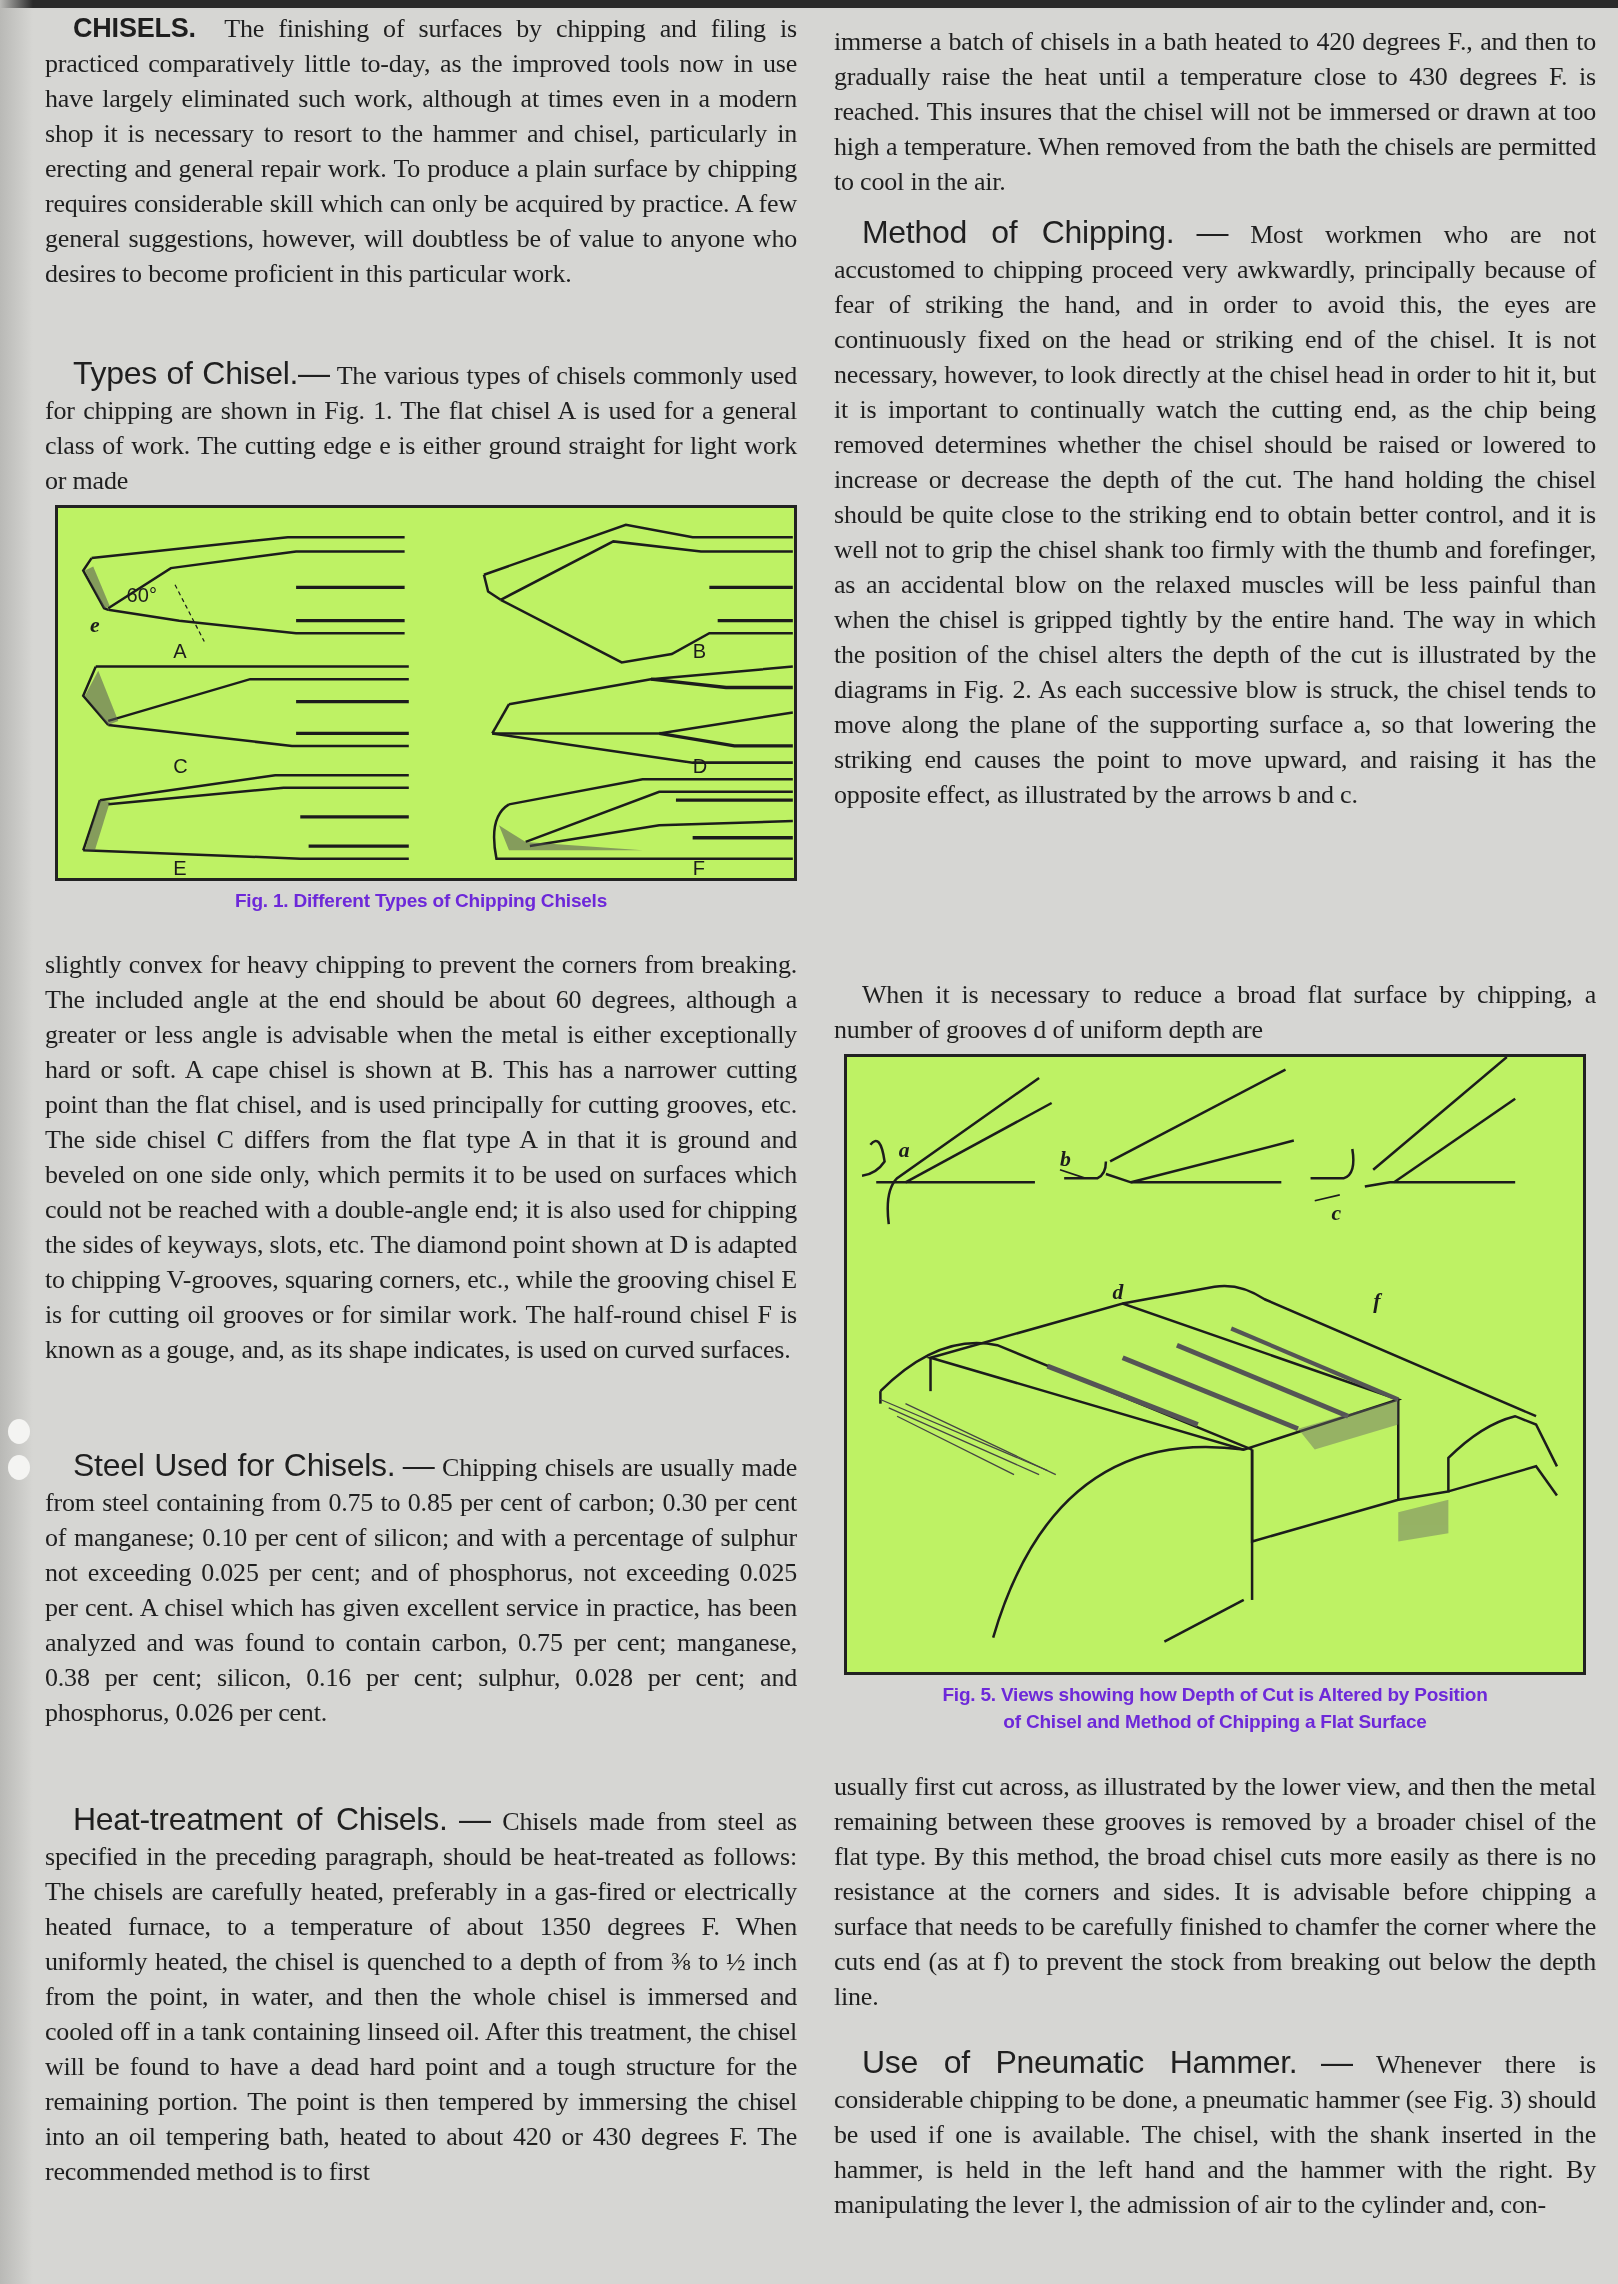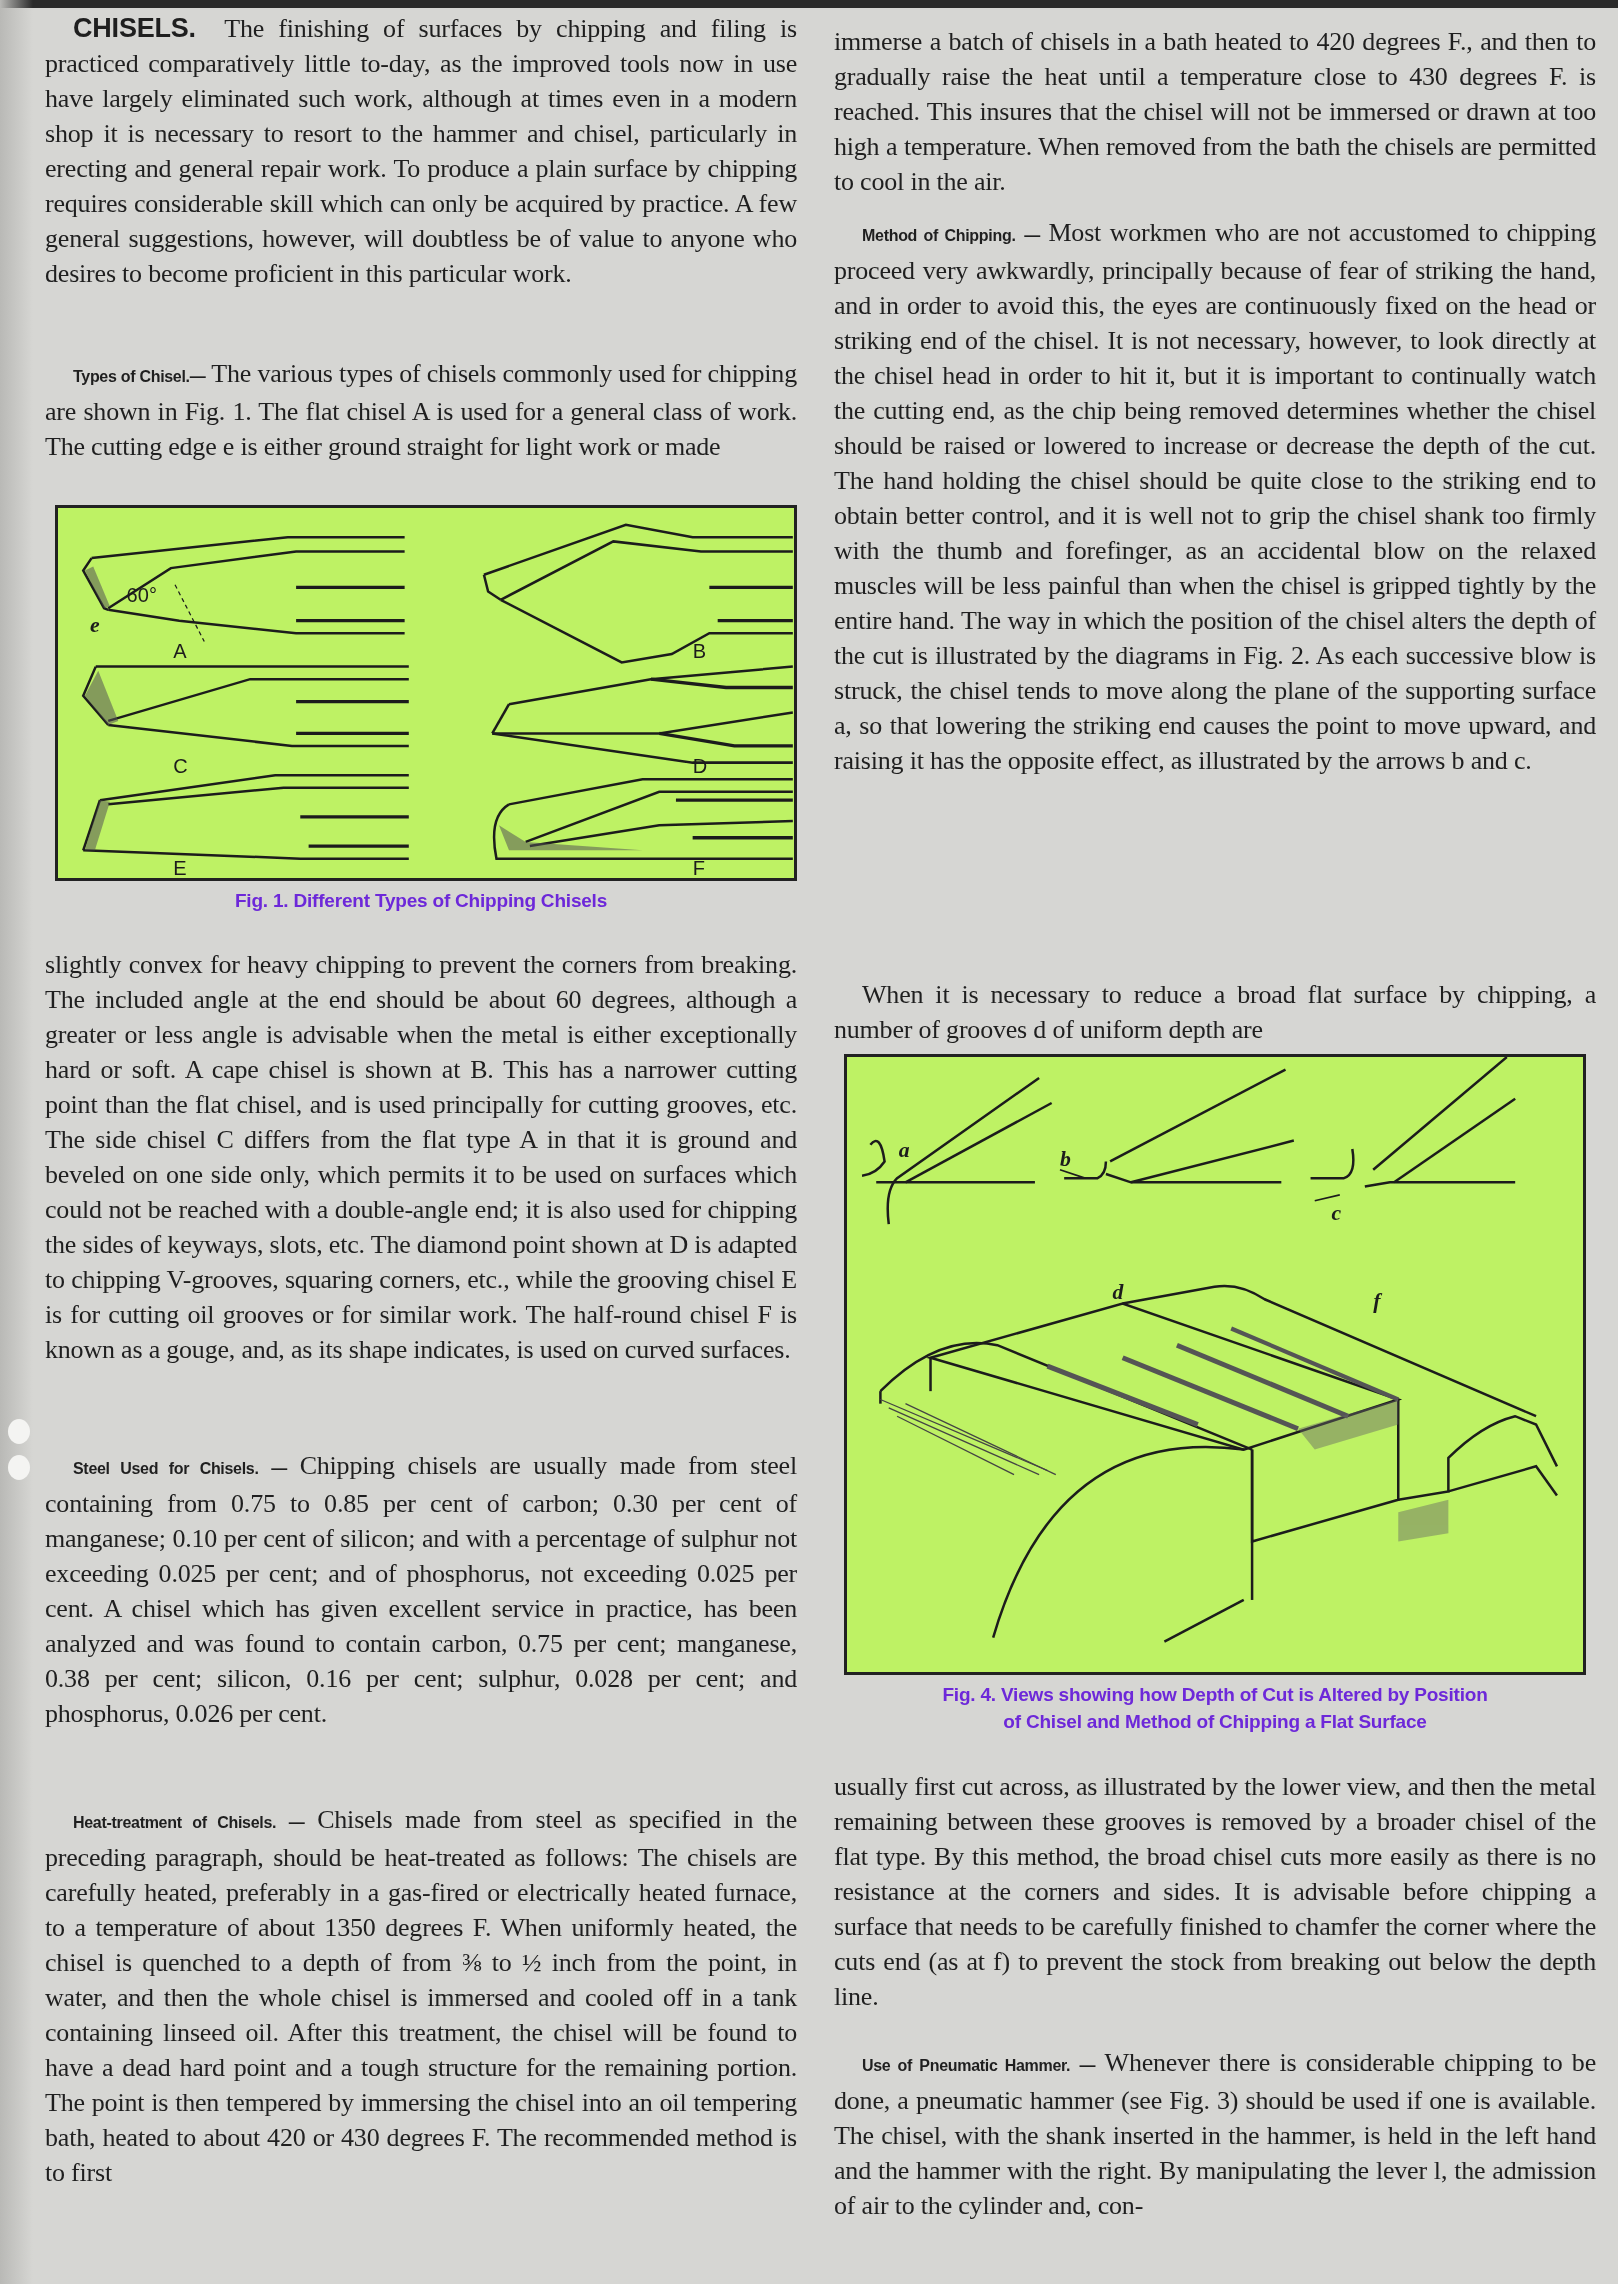--- a/index.html
+++ b/index.html
@@ -17,21 +17,21 @@
   .col-left { left:45px; width:752px; }
   .col-right { left:834px; width:762px; }
   .p {
     position:absolute; left:0; width:100%;
     font-size:26px; line-height:35px;
     text-align:justify; text-align-last:left;
     letter-spacing:-0.2px;
     margin-top:8px;
   }
   .ind { display:inline-block; width:28px; }
-  .h { font-family:"Liberation Sans","DejaVu Sans",sans-serif; font-weight:bold; font-size:16px; letter-spacing:-0.3px; }
+  .h { font-family:"Liberation Sans","DejaVu Sans",sans-serif; font-weight:normal; font-size:32px; letter-spacing:-0.3px; }
   .h1 { font-family:"Liberation Sans","DejaVu Sans",sans-serif; font-weight:bold; font-size:27px; letter-spacing:-0.2px; }
   .figure { position:absolute; border:3.3px solid #222; background:#bef264; box-sizing:border-box; }
   .caption {
     position:absolute; text-align:center;
     font-family:"Liberation Sans","DejaVu Sans",sans-serif; font-weight:bold;
     font-size:19px; line-height:27px; color:#6d28d9; letter-spacing:-0.2px;
   }
   svg text { font-family:"Liberation Sans","DejaVu Sans",sans-serif; }
   .flabel { font-size:24px; fill:#1c1c1c; }
   .ilabel { font-family:"Liberation Serif","DejaVu Serif",serif; font-style:italic; font-size:26px; font-weight:bold; fill:#1c1c1c; }
@@ -198,21 +198,21 @@
         <polygon points="660,545 720,530 720,570 660,580"></polygon>
       </g>
       <text x="62" y="120" class="ilabel">a</text>
       <text x="255" y="130" class="ilabel">b</text>
       <text x="580" y="195" class="ilabel">c</text>
       <text x="318" y="290" class="ilabel">d</text>
       <text x="630" y="300" class="ilabel">f</text>
     </svg>
   </div>
   <div class="caption" style="left:0; top:1681px; width:762px;">
-    <div>Fig. 4.  Views showing how Depth of Cut is Altered by Position</div>
+    <div>Fig. 5.  Views showing how Depth of Cut is Altered by Position</div>
     <div>of Chisel and Method of Chipping a Flat Surface</div>
   </div>
 
   <div class="p" style="top:1761px;">
     <span>usually first cut across, as illustrated by the lower view, and then the metal remaining between these grooves is removed by a broader chisel of the flat type. By this method, the broad chisel cuts more easily as there is no resistance at the corners and sides. It is advisable before chipping a surface that needs to be carefully finished to chamfer the corner where the cuts end (as at f) to prevent the stock from breaking out below the depth line.</span>
   </div>
 
   <div class="p" style="top:2037px;">
     <span class="ind"></span><span class="h">Use of Pneumatic Hammer.</span>&nbsp;<span class="h">—</span>&nbsp;<span>Whenever there is considerable chipping to be done, a pneumatic hammer (see Fig. 3) should be used if one is available. The chisel, with the shank inserted in the hammer, is held in the left hand and the hammer with the right. By manipulating the lever l, the admission of air to the cylinder and, con-</span>
   </div>

